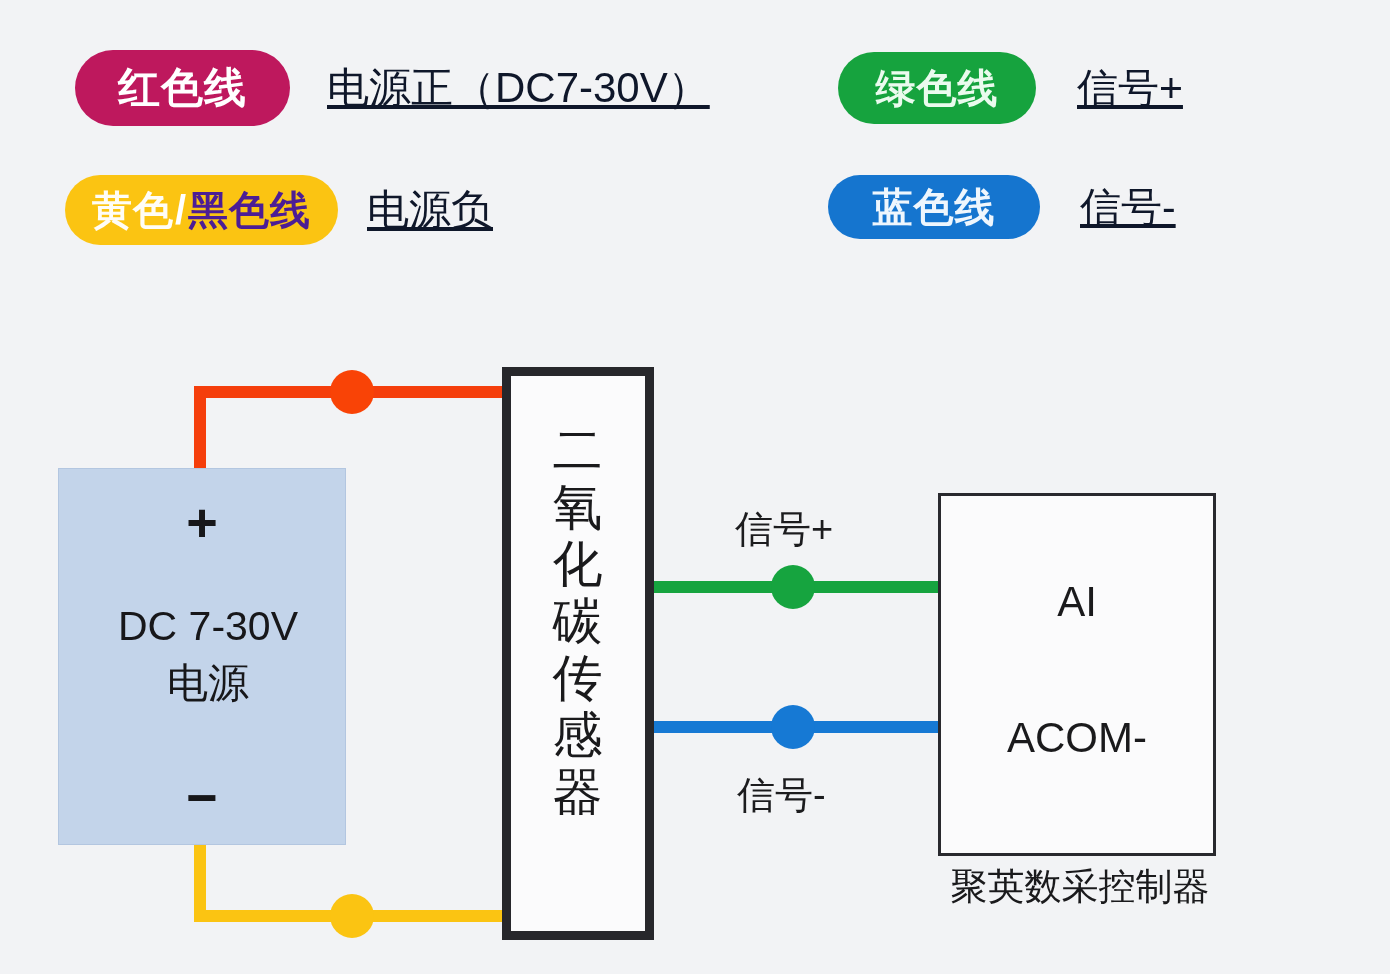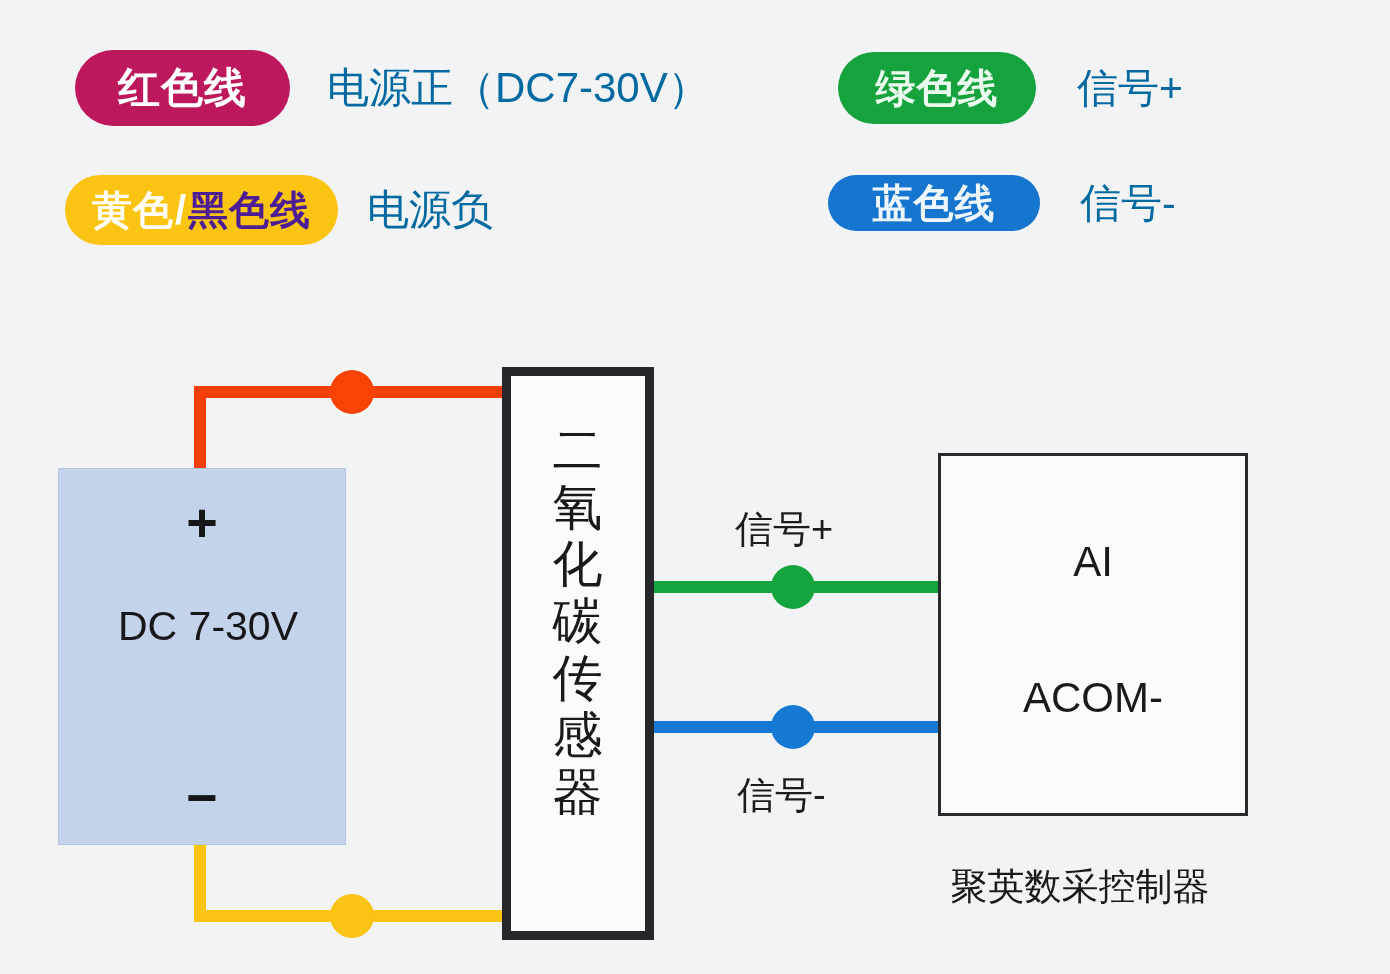--- a/index.html
+++ b/index.html
@@ -50,29 +50,30 @@
   .pill-yellow .seg-white { color: #fffdf6; }
   .pill-yellow .seg-slash { color: #ffffff; padding: 0 1px; }
   .pill-yellow .seg-black { color: #4c1d95; }
   .pill-green {
     width: 198px; height: 72px;
     background: #16a33e;
     color: #eafbee;
     font-size: 40px;
   }
   .pill-blue {
-    width: 212px; height: 56px;
+    width: 212px; height: 64px;
     background: #1575cf;
     color: #eef6fd;
     font-size: 40px;
   }
   .legend-desc {
-    color: #0369a1;
+    color: #0f172a;
     font-size: 42px;
     white-space: nowrap;
+    text-decoration: underline;
   }
   .legend-desc.small { font-size: 41px; }
 
   
   .wire {
     position: absolute;
   }
   .node {
     position: absolute;
     border-radius: 50%;
@@ -130,22 +131,22 @@
     text-align: center;
     font-size: 50px;
     line-height: 1.14;
     color: #1a1a1c;
     letter-spacing: 1px;
   }
   #sensor-label span { display: block; }
 
   
   #controller {
-    left: 938px; top: 453px;
-    width: 310px; height: 363px;
+    left: 938px; top: 493px;
+    width: 278px; height: 363px;
     background: #fbfbfc;
     border: 3px solid #29292e;
   }
   #ctrl-ai {
     position: absolute;
     left: 0; right: 0; top: 82px;
     text-align: center;
     font-size: 42px;
     color: #1a1a1c;
   }
@@ -215,20 +216,21 @@
   <div class="wire-label" style="left:735px; top:504px;">信号+</div>
 
   <div class="wire" style="left:648px; top:721px; width:296px; height:12px; background:#1679d4;"></div>
   <div class="node" style="left:771px; top:705px; width:44px; height:44px; background:#1679d4;"></div>
   <div class="wire-label" style="left:737px; top:770px;">信号-</div>
 
   <div class="box" id="psu">
     <div id="psu-plus">+</div>
     <div id="psu-center">
       <div class="l1">DC 7-30V</div>
+      <div class="l2">电源</div>
     </div>
     <div id="psu-minus">−</div>
   </div>
 
   <div class="box" id="sensor">
     <div id="sensor-label">
       <span>二</span>
       <span>氧</span>
       <span>化</span>
       <span>碳</span>

